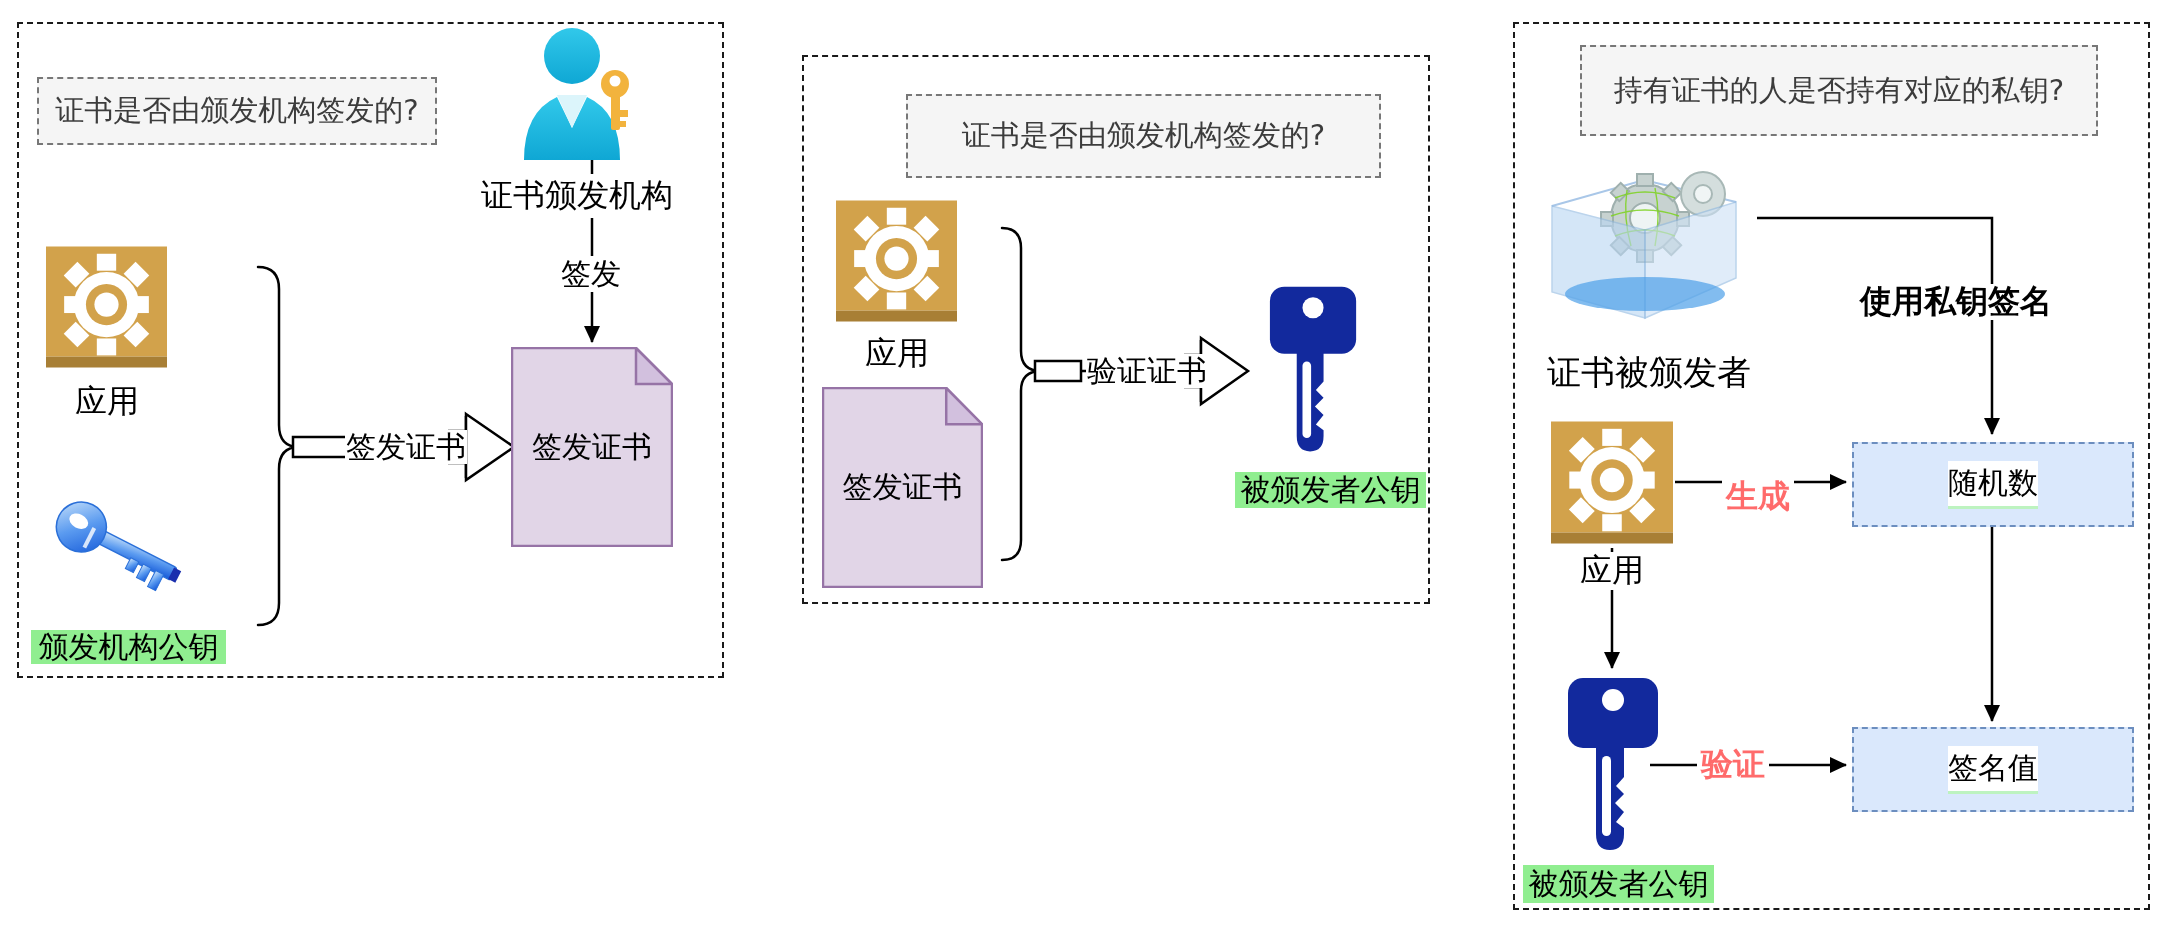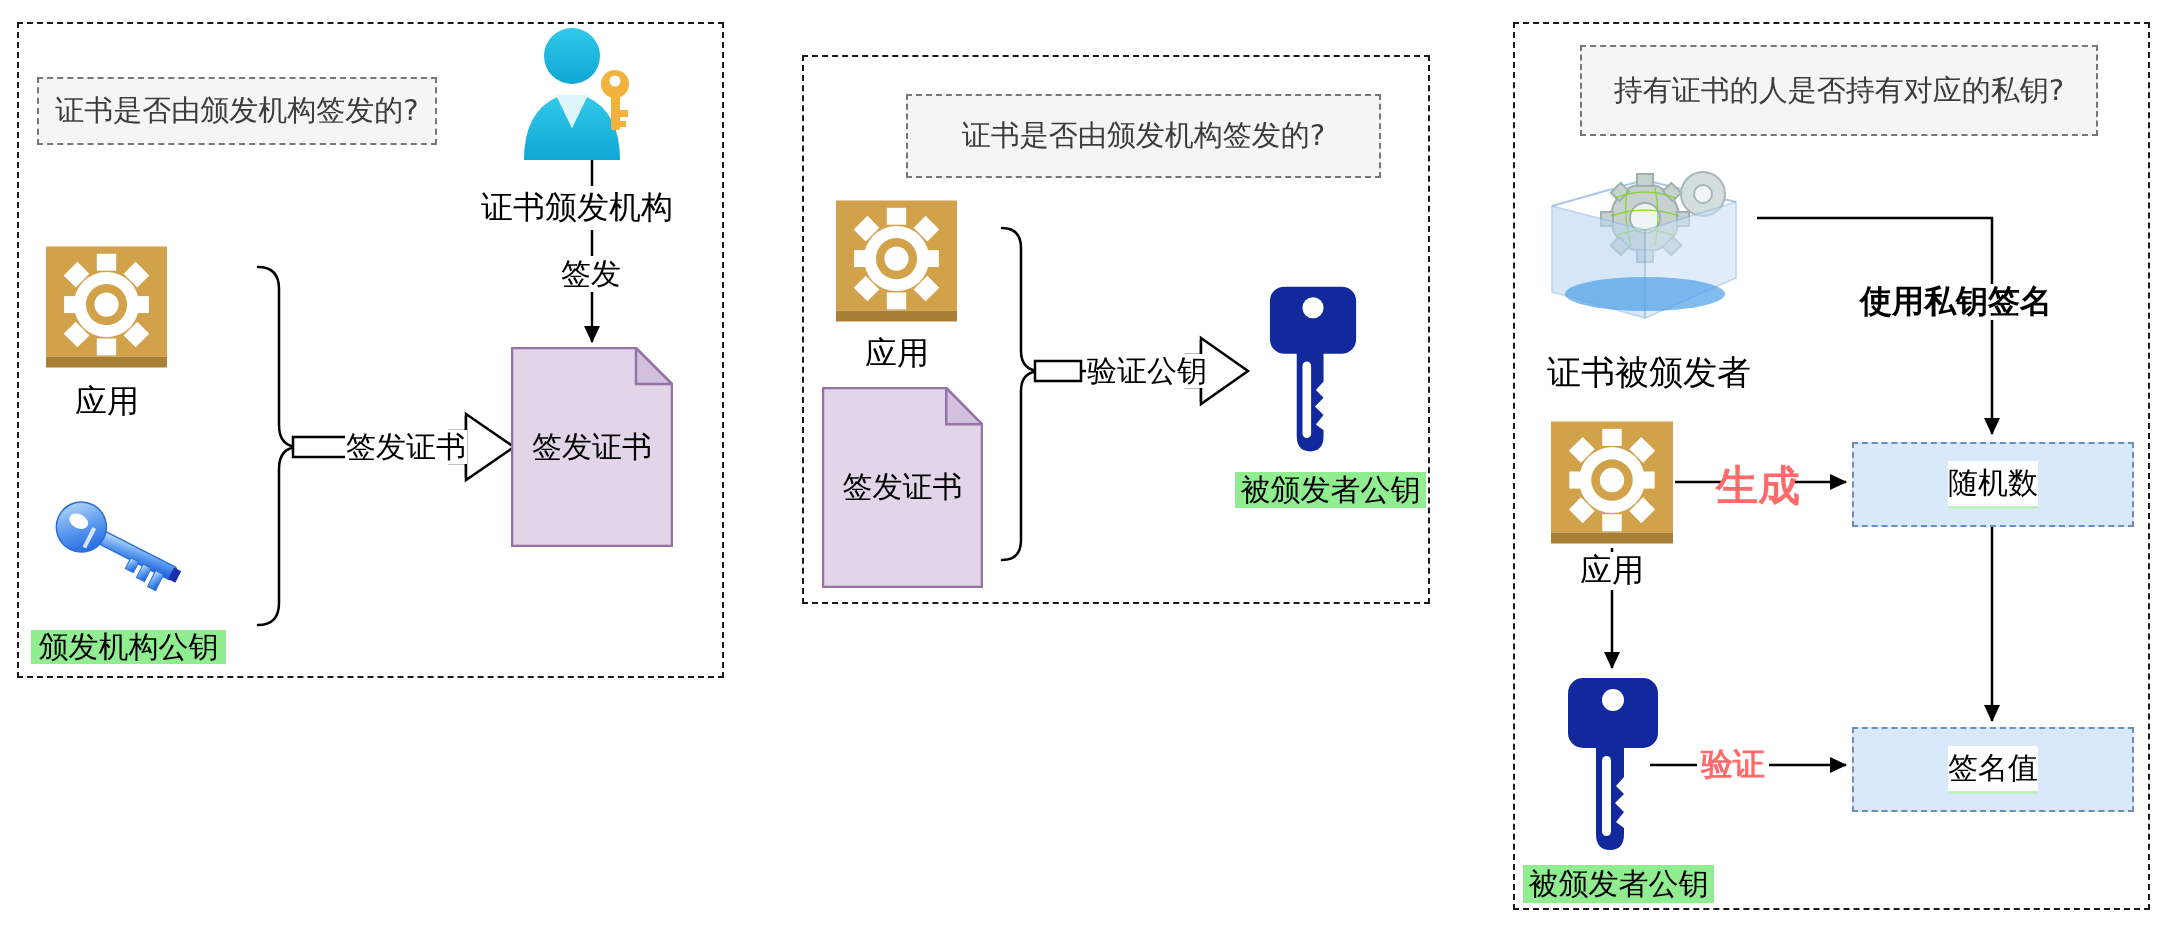--- a/index.html
+++ b/index.html
@@ -175,21 +175,21 @@
   <div class="panel" style="left:802px;top:55px;width:624px;height:545px;"></div>
   <div class="panel" style="left:1513px;top:22px;width:633px;height:884px;"></div>
 
   <div class="qbox" style="left:37px;top:77px;width:396px;height:64px;">
     <span>证书是否由颁发机构签发的?</span>
   </div>
 
   <svg class="icon" style="left:512px;top:26px" width="132" height="138">
       <use href="#sym-person"></use>
     </svg>
-  <div class="lbl" style="left:477px;top:188px;width:200px;height:40px;font-size:32px;">
+  <div class="lbl" style="left:477px;top:176px;width:200px;height:40px;font-size:32px;">
     <span class="whitebg">证书颁发机构</span>
   </div>
   <div class="lbl whitebg" style="left:560px;top:256px;width:62px;height:36px;">
     <span>签发</span>
   </div>
 
   <svg class="icon" style="left:46px;top:246px" width="121" height="122">
       <use href="#sym-gear"></use>
     </svg>
   <div class="lbl" style="left:57px;top:384px;width:100px;height:36px;font-size:32px;">
@@ -230,21 +230,21 @@
   <div class="docshape" style="left:822px;top:387px;width:161px;height:201px;">
     <svg width="161" height="201">
         <use href="#sym-doc"></use>
       </svg>
     <div class="doctext">
         <span>签发证书</span>
       </div>
   </div>
 
   <div class="lbl whitebg" style="left:1086px;top:354px;width:122px;height:34px;">
-    <span>验证公钥</span>
+    <span>验证证书</span>
   </div>
 
   <svg class="icon" style="left:1268px;top:284px" width="91" height="172">
       <use href="#sym-navykey"></use>
     </svg>
   <div class="lbl green" style="left:1235px;top:472px;width:183px;height:36px;">
     <span>被颁发者公钥</span>
   </div>
 
   <div class="qbox" style="left:1580px;top:45px;width:514px;height:87px;">
@@ -262,21 +262,21 @@
     <span>证书被颁发者</span>
   </div>
 
   <svg class="icon" style="left:1551px;top:420px" width="122" height="125">
       <use href="#sym-gear"></use>
     </svg>
   <div class="lbl whitebg" style="left:1562px;top:552px;width:100px;height:38px;font-size:32px;">
     <span>应用</span>
   </div>
 
-  <div class="lbl red bold whitebg" style="left:1722px;top:466px;width:72px;height:40px;font-size:42px;">
+  <div class="lbl red bold whitebg" style="left:1722px;top:479px;width:72px;height:40px;font-size:32px;align-items:flex-end;">
     <span>生成</span>
   </div>
 
   <div class="procbox" style="left:1852px;top:442px;width:278px;height:81px;">
     <span>随机数</span>
   </div>
 
   <div class="procbox" style="left:1852px;top:727px;width:278px;height:81px;">
     <span>签名值</span>
   </div>

